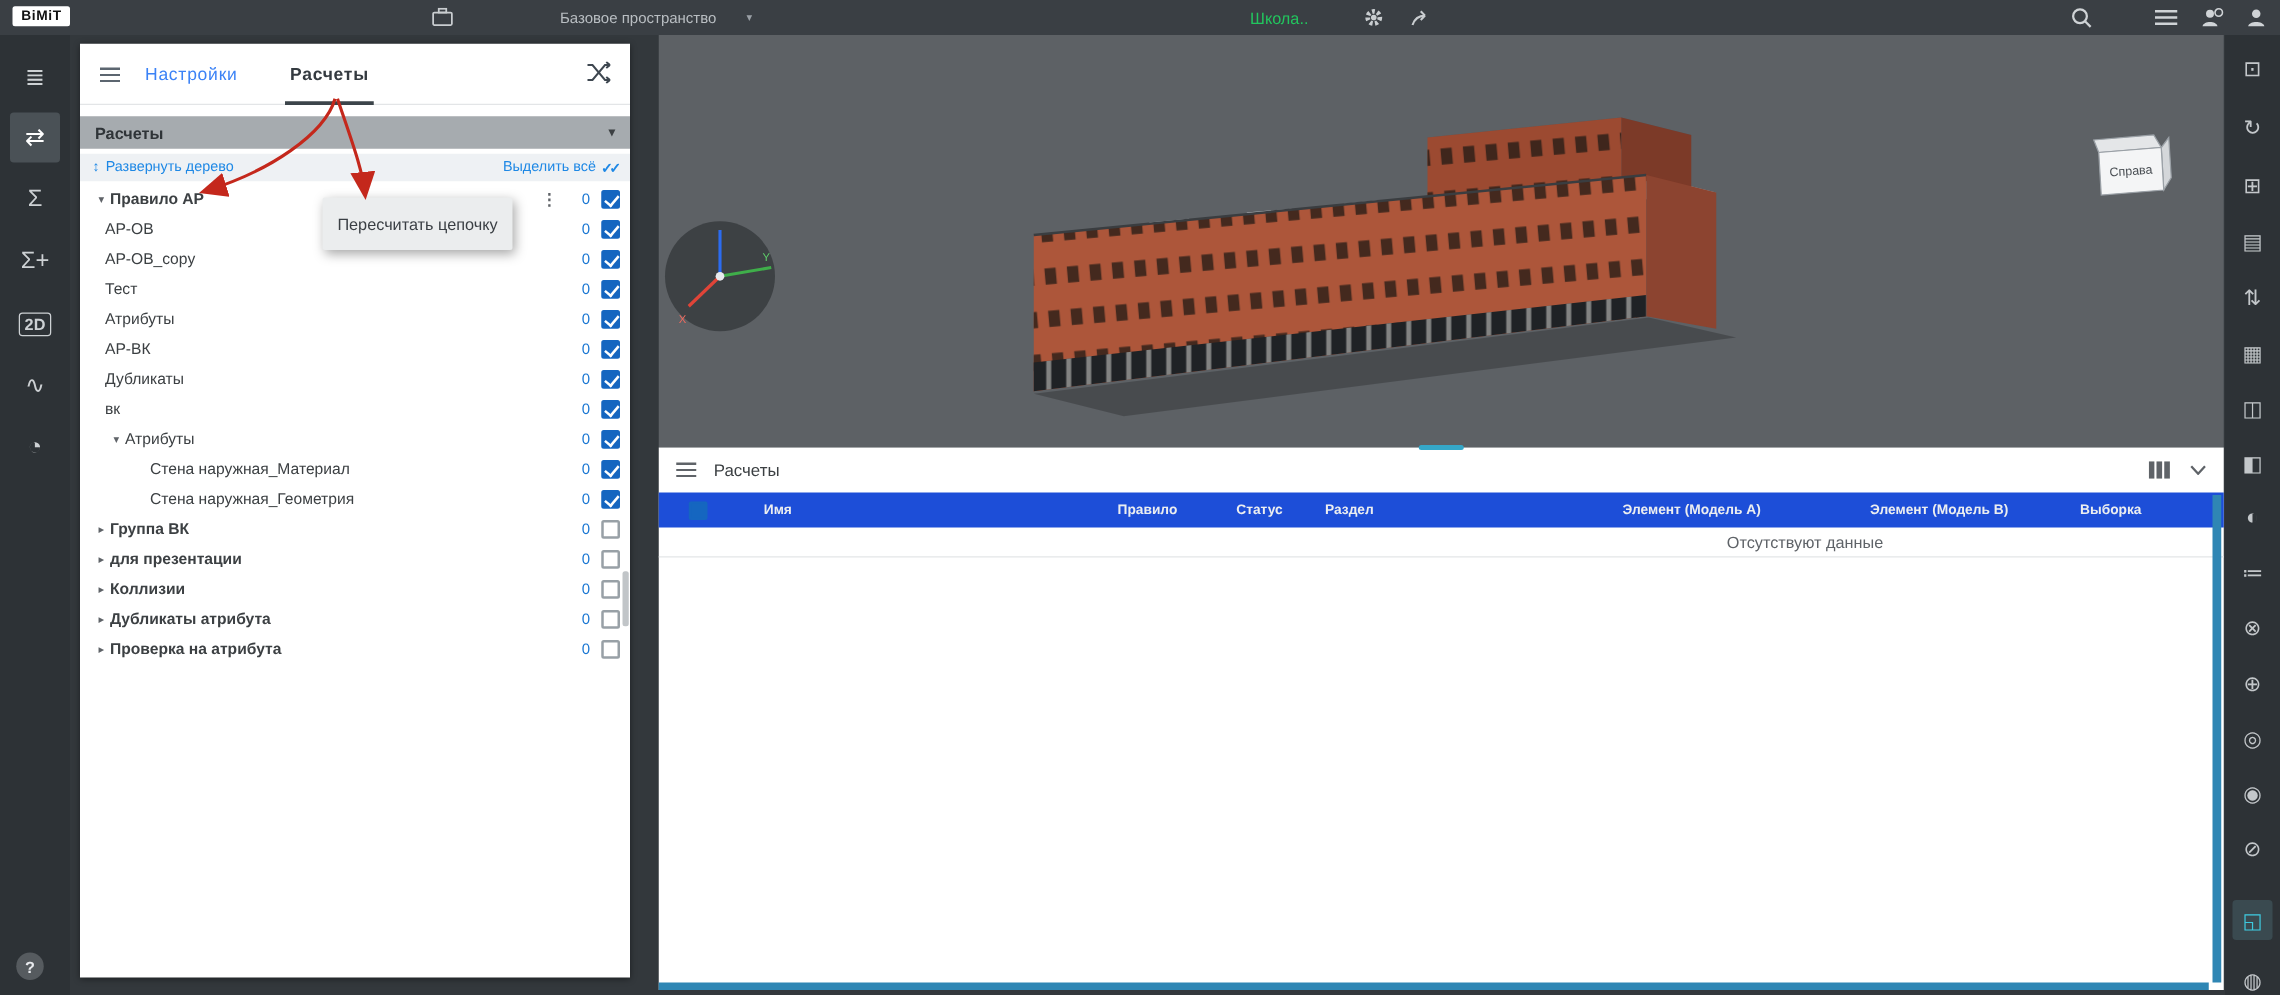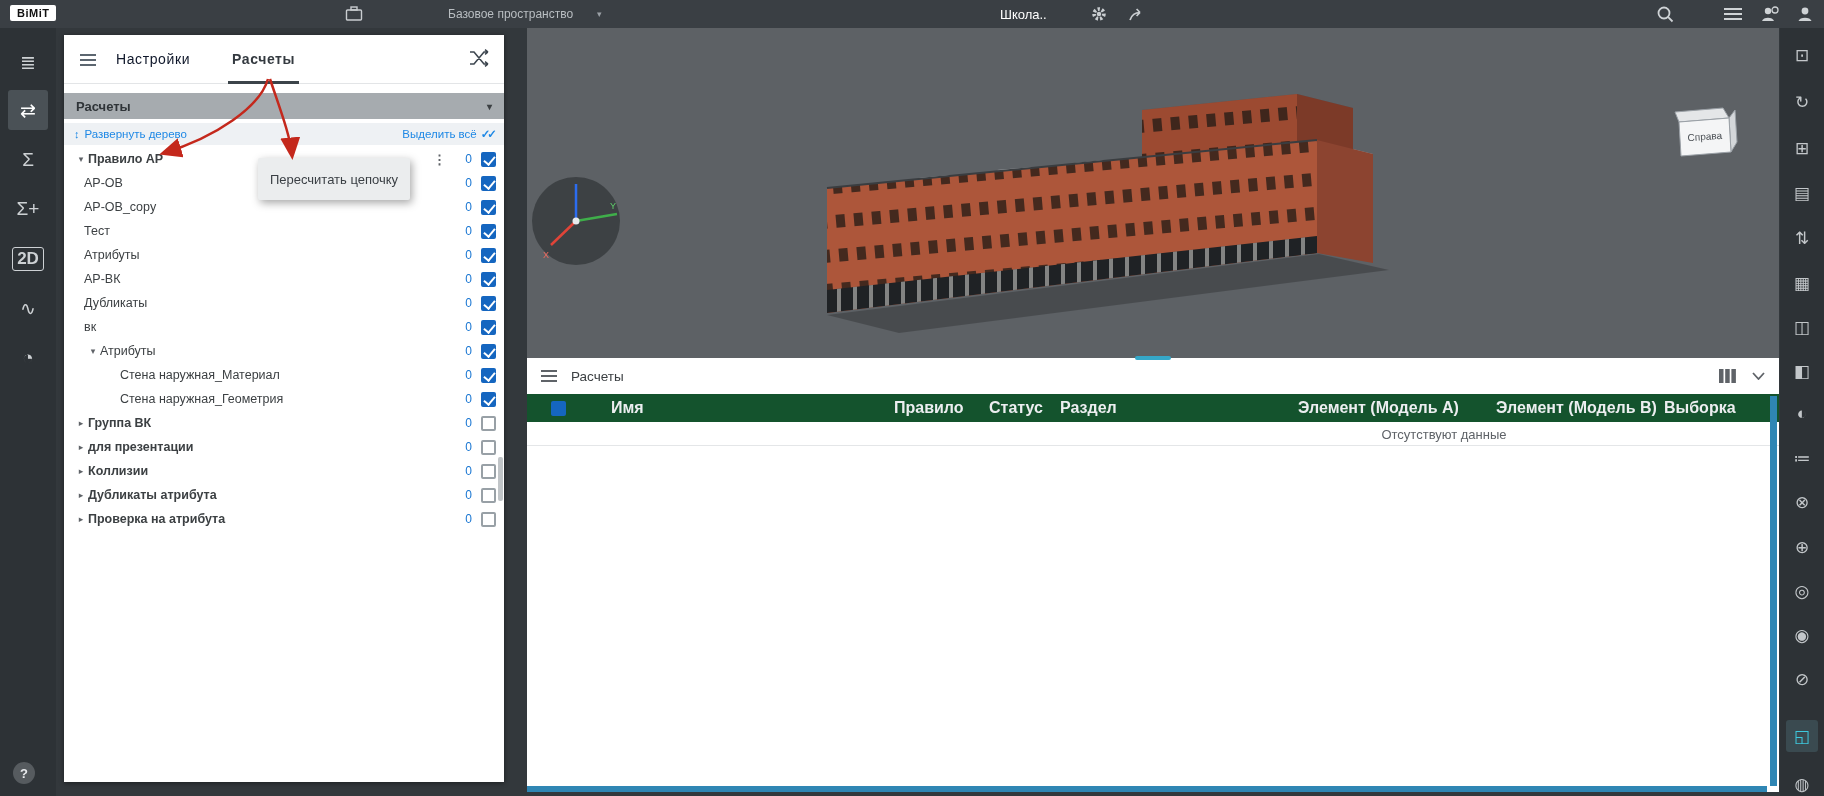--- a/index.html
+++ b/index.html
@@ -4,42 +4,42 @@
 <style>
   * { margin:0; padding:0; box-sizing:border-box; }
   html,body { width:1824px; height:796px; overflow:hidden; }
   body { position:relative; background:#33383c; font-family:"Liberation Sans",sans-serif; }
 
   
   .topbar { position:absolute; left:0; top:0; width:1824px; height:28px; background:#3a3f44; z-index:50; }
   .logo { position:absolute; left:10px; top:5px; background:#fff; color:#111; font-weight:700; font-size:11px; padding:2px 7px; border-radius:2px; letter-spacing:.5px; }
   .tb-item { position:absolute; top:0; height:28px; display:flex; align-items:center; gap:24px; color:#c9cdd0; }
   .tb-text { font-size:12px; color:#b9bec2; }
-  .tb-title { font-size:13px; color:#ffffff; }
+  .tb-title { font-size:13px; color:#22c55e; }
   .tb-caret { font-size:9px; color:#9aa0a6; }
 
   
   .left-rail { position:absolute; left:0; top:28px; bottom:0; width:56px; background:#2d3236; z-index:20; }
   .rail-btn { position:absolute; left:8px; width:40px; height:40px; display:flex; align-items:center; justify-content:center; color:#cdd1d4; font-size:19px; border-radius:3px; cursor:pointer; }
   .rail-btn.active { background:#4a5156; color:#fff; }
-  .rail-btn.boxed span { border:1.5px solid #cdd1d4; border-radius:3px; padding:1px 4px; font-size:17px; font-weight:700; }
+  .rail-btn.boxed span { border:1.5px solid #cdd1d4; border-radius:3px; padding:1px 4px; font-size:13px; font-weight:700; }
   .help { position:absolute; left:13px; bottom:12px; width:22px; height:22px; border-radius:50%; background:#565b5f; color:#e8eaed; display:flex; align-items:center; justify-content:center; font-size:13px; font-weight:700; }
 
   
   .right-rail { position:absolute; right:0; top:28px; bottom:0; width:44px; background:#2d3236; z-index:20; }
   .rr-btn { position:absolute; left:6px; width:32px; height:32px; display:flex; align-items:center; justify-content:center; color:#c3c7ca; font-size:17px; border-radius:3px; cursor:pointer; }
   .rr-btn.teal { color:#3ec9de; background:#3a4a50; }
 
   
   .panel { position:absolute; left:64px; top:35px; width:440px; height:747px; background:#fff; box-shadow:0 1px 5px rgba(0,0,0,.45); z-index:10; }
   .tabbar { position:absolute; left:0; top:0; width:100%; height:49px; border-bottom:1px solid #e3e5e7; }
   .lines-icon { position:absolute; left:16px; top:19px; width:16px; height:12px;
     background:repeating-linear-gradient(to bottom,#5c6670 0 2px,transparent 2px 5px); }
   .tab { position:absolute; top:0; height:49px; line-height:49px; font-size:14px; letter-spacing:.6px; cursor:pointer; }
-  .tab.settings { left:52px; color:#0f172a; }
+  .tab.settings { left:52px; color:#3b82f6; }
   .tab.calcs { left:168px; color:#343a40; font-weight:600; }
   .tab.calcs::after { content:""; position:absolute; left:-4px; right:-4px; bottom:0; height:3px; background:#3c444a; }
   .panel-shuffle { position:absolute; right:14px; top:14px; }
 
   .section-bar { position:absolute; left:0; top:58px; width:100%; height:26px; background:#a6abaf; display:flex; align-items:center; padding:0 12px; font-size:13px; font-weight:700; color:#2f3438; }
   .section-bar .caret { margin-left:auto; font-size:10px; color:#3c4043; }
 
   .links-row { position:absolute; left:0; top:88px; width:100%; height:22px; background:#eef1f4; display:flex; align-items:center; font-size:11.5px; color:#1e88e5; padding:0 10px; }
   .links-row .right { margin-left:auto; display:flex; align-items:center; gap:4px; }
   .updown { font-size:11px; margin-right:5px; }
@@ -69,21 +69,21 @@
   .navcube { position:absolute; left:1140px; top:76px; }
   .gizmo { position:absolute; left:-1px; top:143px; }
 
   
   .bpanel { position:absolute; left:527px; top:358px; width:1252px; height:434px; background:#fff; z-index:5; }
   .handle { position:absolute; left:608px; top:-2px; width:36px; height:4px; background:#35a7c8; border-radius:2px; }
   .bp-header { height:36px; display:flex; align-items:center; padding:0 14px; }
   .ham { width:16px; height:12px; background:repeating-linear-gradient(to bottom,#5f6368 0 2px,transparent 2px 5px); }
   .bp-title { margin-left:14px; font-size:13.5px; color:#3c4043; }
   .bp-tools { margin-left:auto; display:flex; align-items:center; gap:16px; color:#5f6368; }
-  .bp-thead { height:28px; background:#14532d; display:flex; align-items:center; color:#eceef0; font-size:16px; font-weight:700; }
+  .bp-thead { height:28px; background:#1d4ed8; display:flex; align-items:center; color:#eceef0; font-size:11px; font-weight:700; }
   .th { padding-left:4px; flex:none; white-space:nowrap; overflow:hidden; }
   .th-cb { width:80px; display:flex; align-items:center; }
   .th-cb .cb { position:static; margin-left:20px; }
   .w-name{width:283px;} .w-rule{width:95px;} .w-status{width:71px;} .w-sect{width:238px;}
   .w-ela{width:198px;} .w-elb{width:168px;} .w-sel{width:110px;}
   .bp-empty { height:24px; border-bottom:1px solid #e4e6e8; position:relative; }
   .bp-empty span { position:absolute; left:917px; top:50%; transform:translate(-50%,-50%); font-size:13px; color:#5f6368; }
   .vscroll { position:absolute; right:2px; top:38px; bottom:6px; width:7px; background:#2f86b4; }
   .hscroll { position:absolute; left:0; bottom:0; width:1240px; height:6px; background:#2f86b4; }
 

